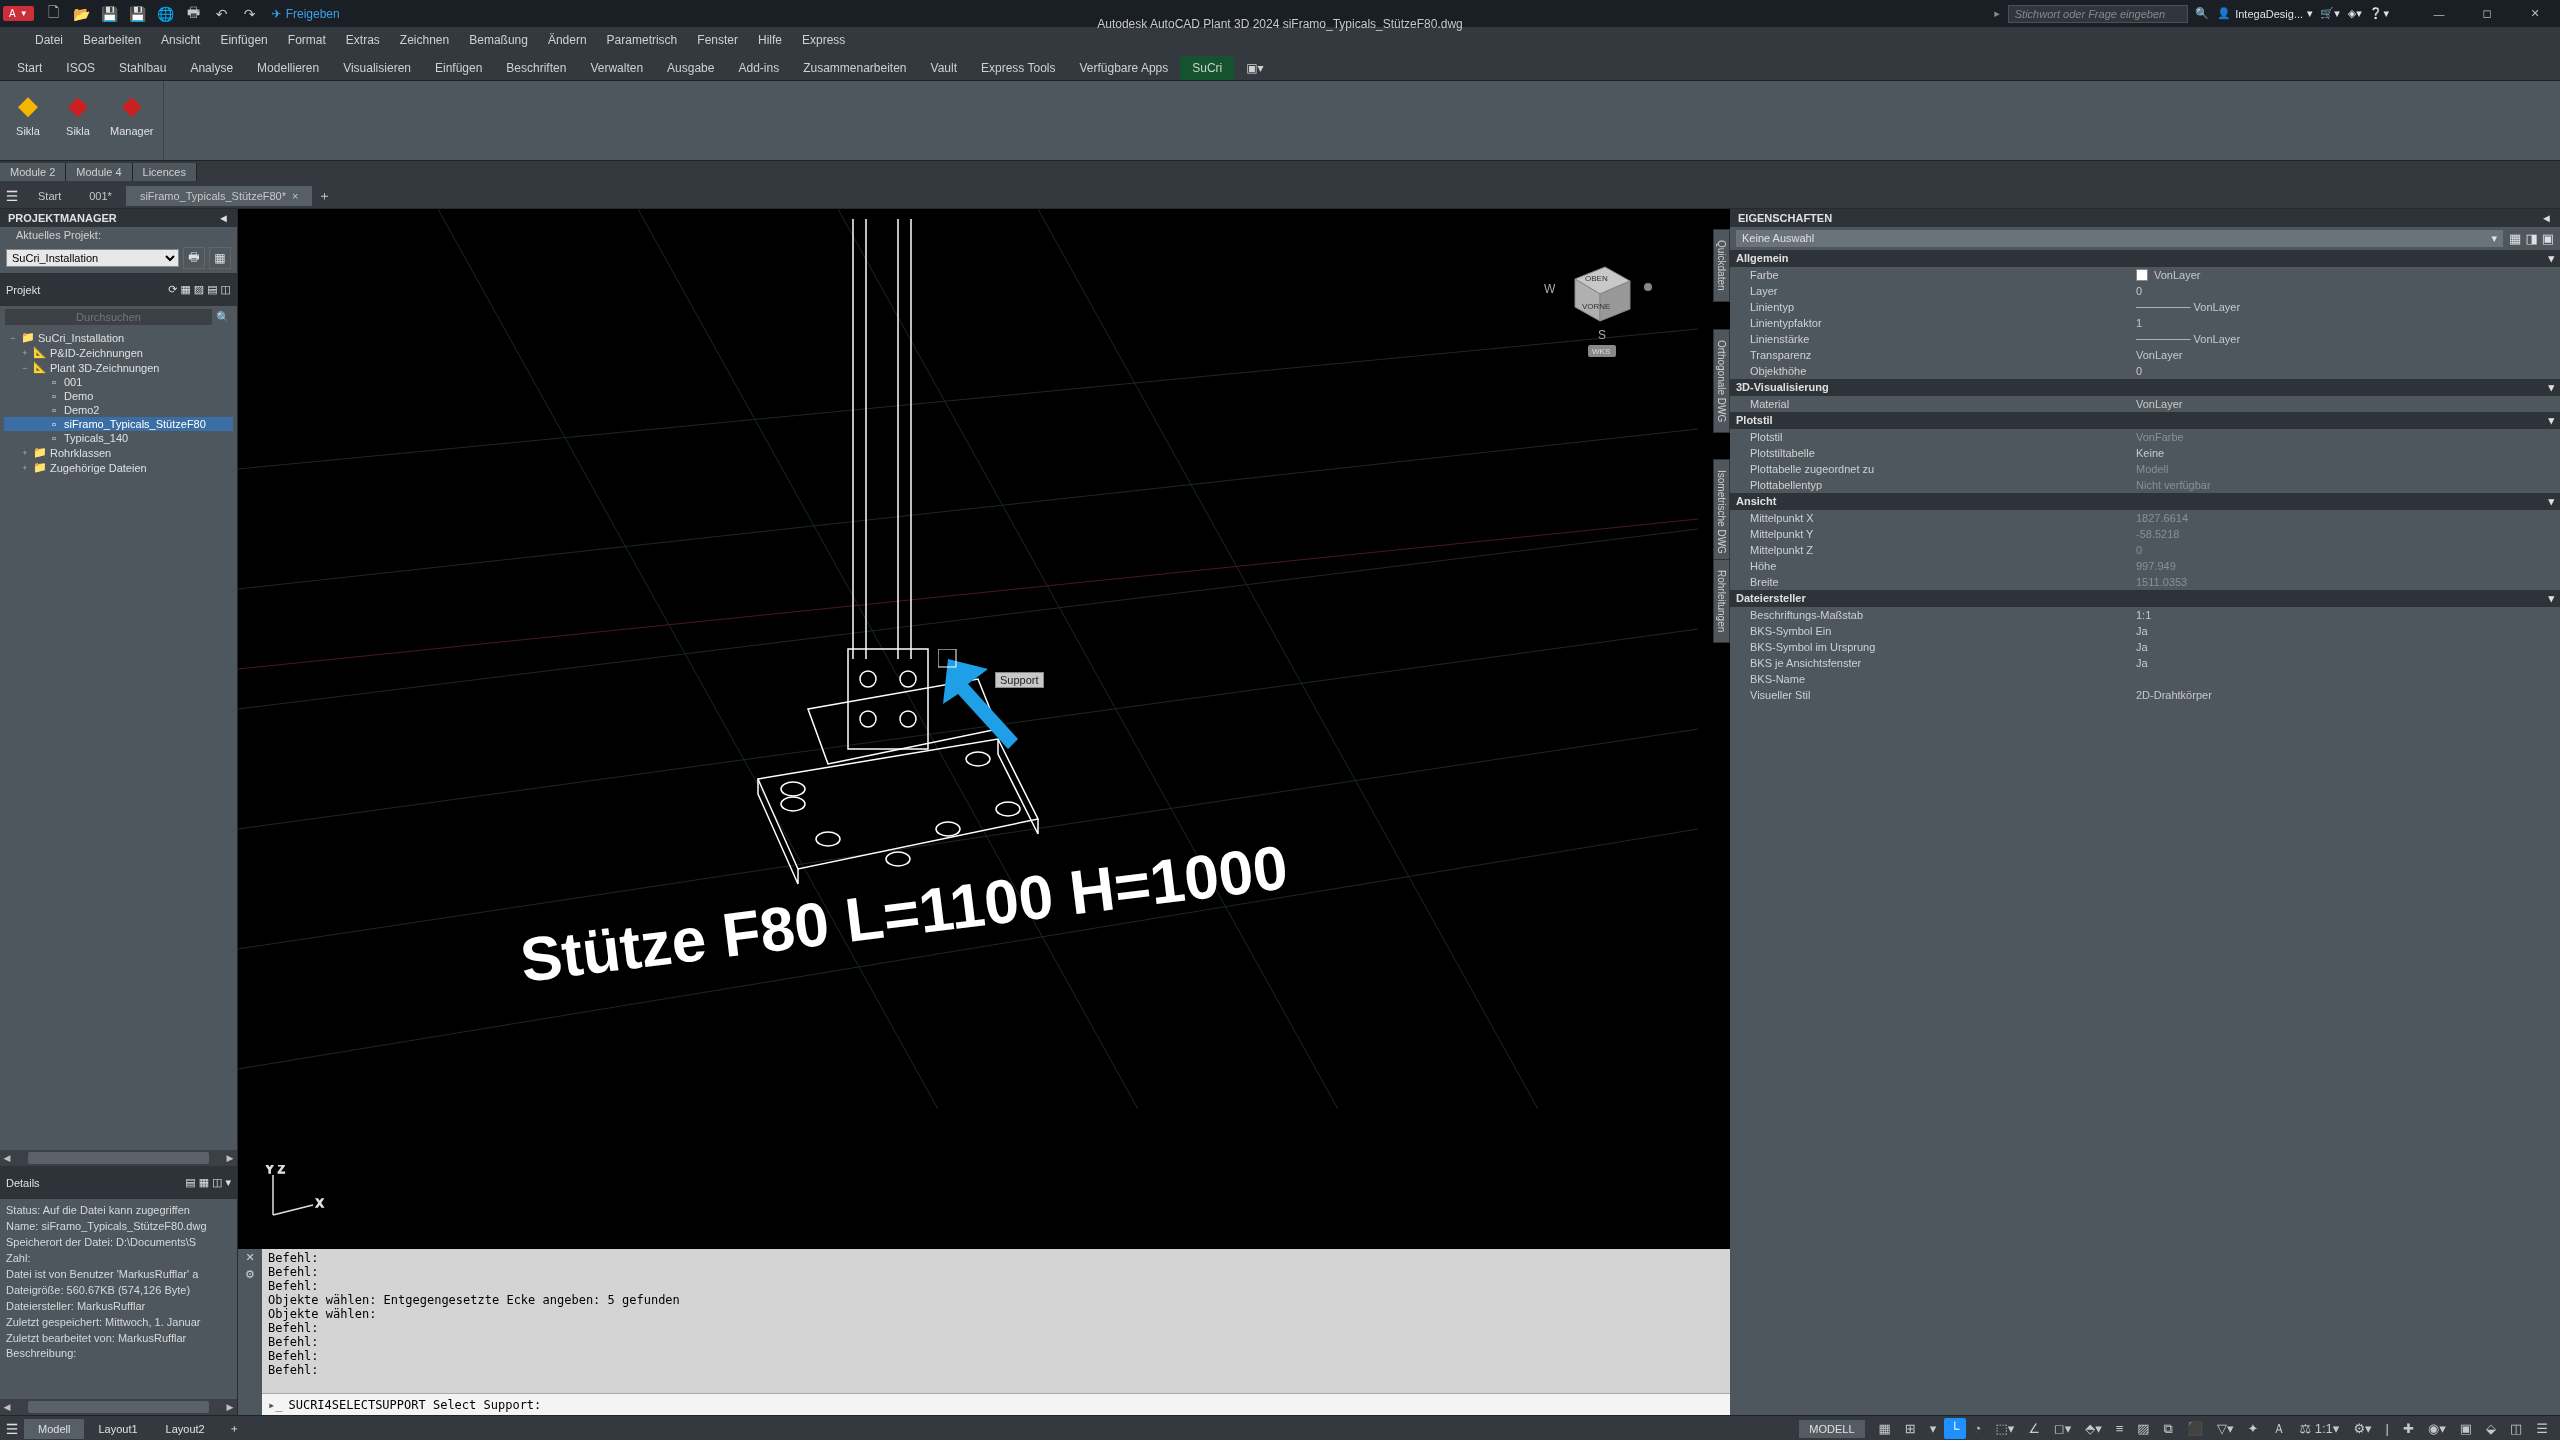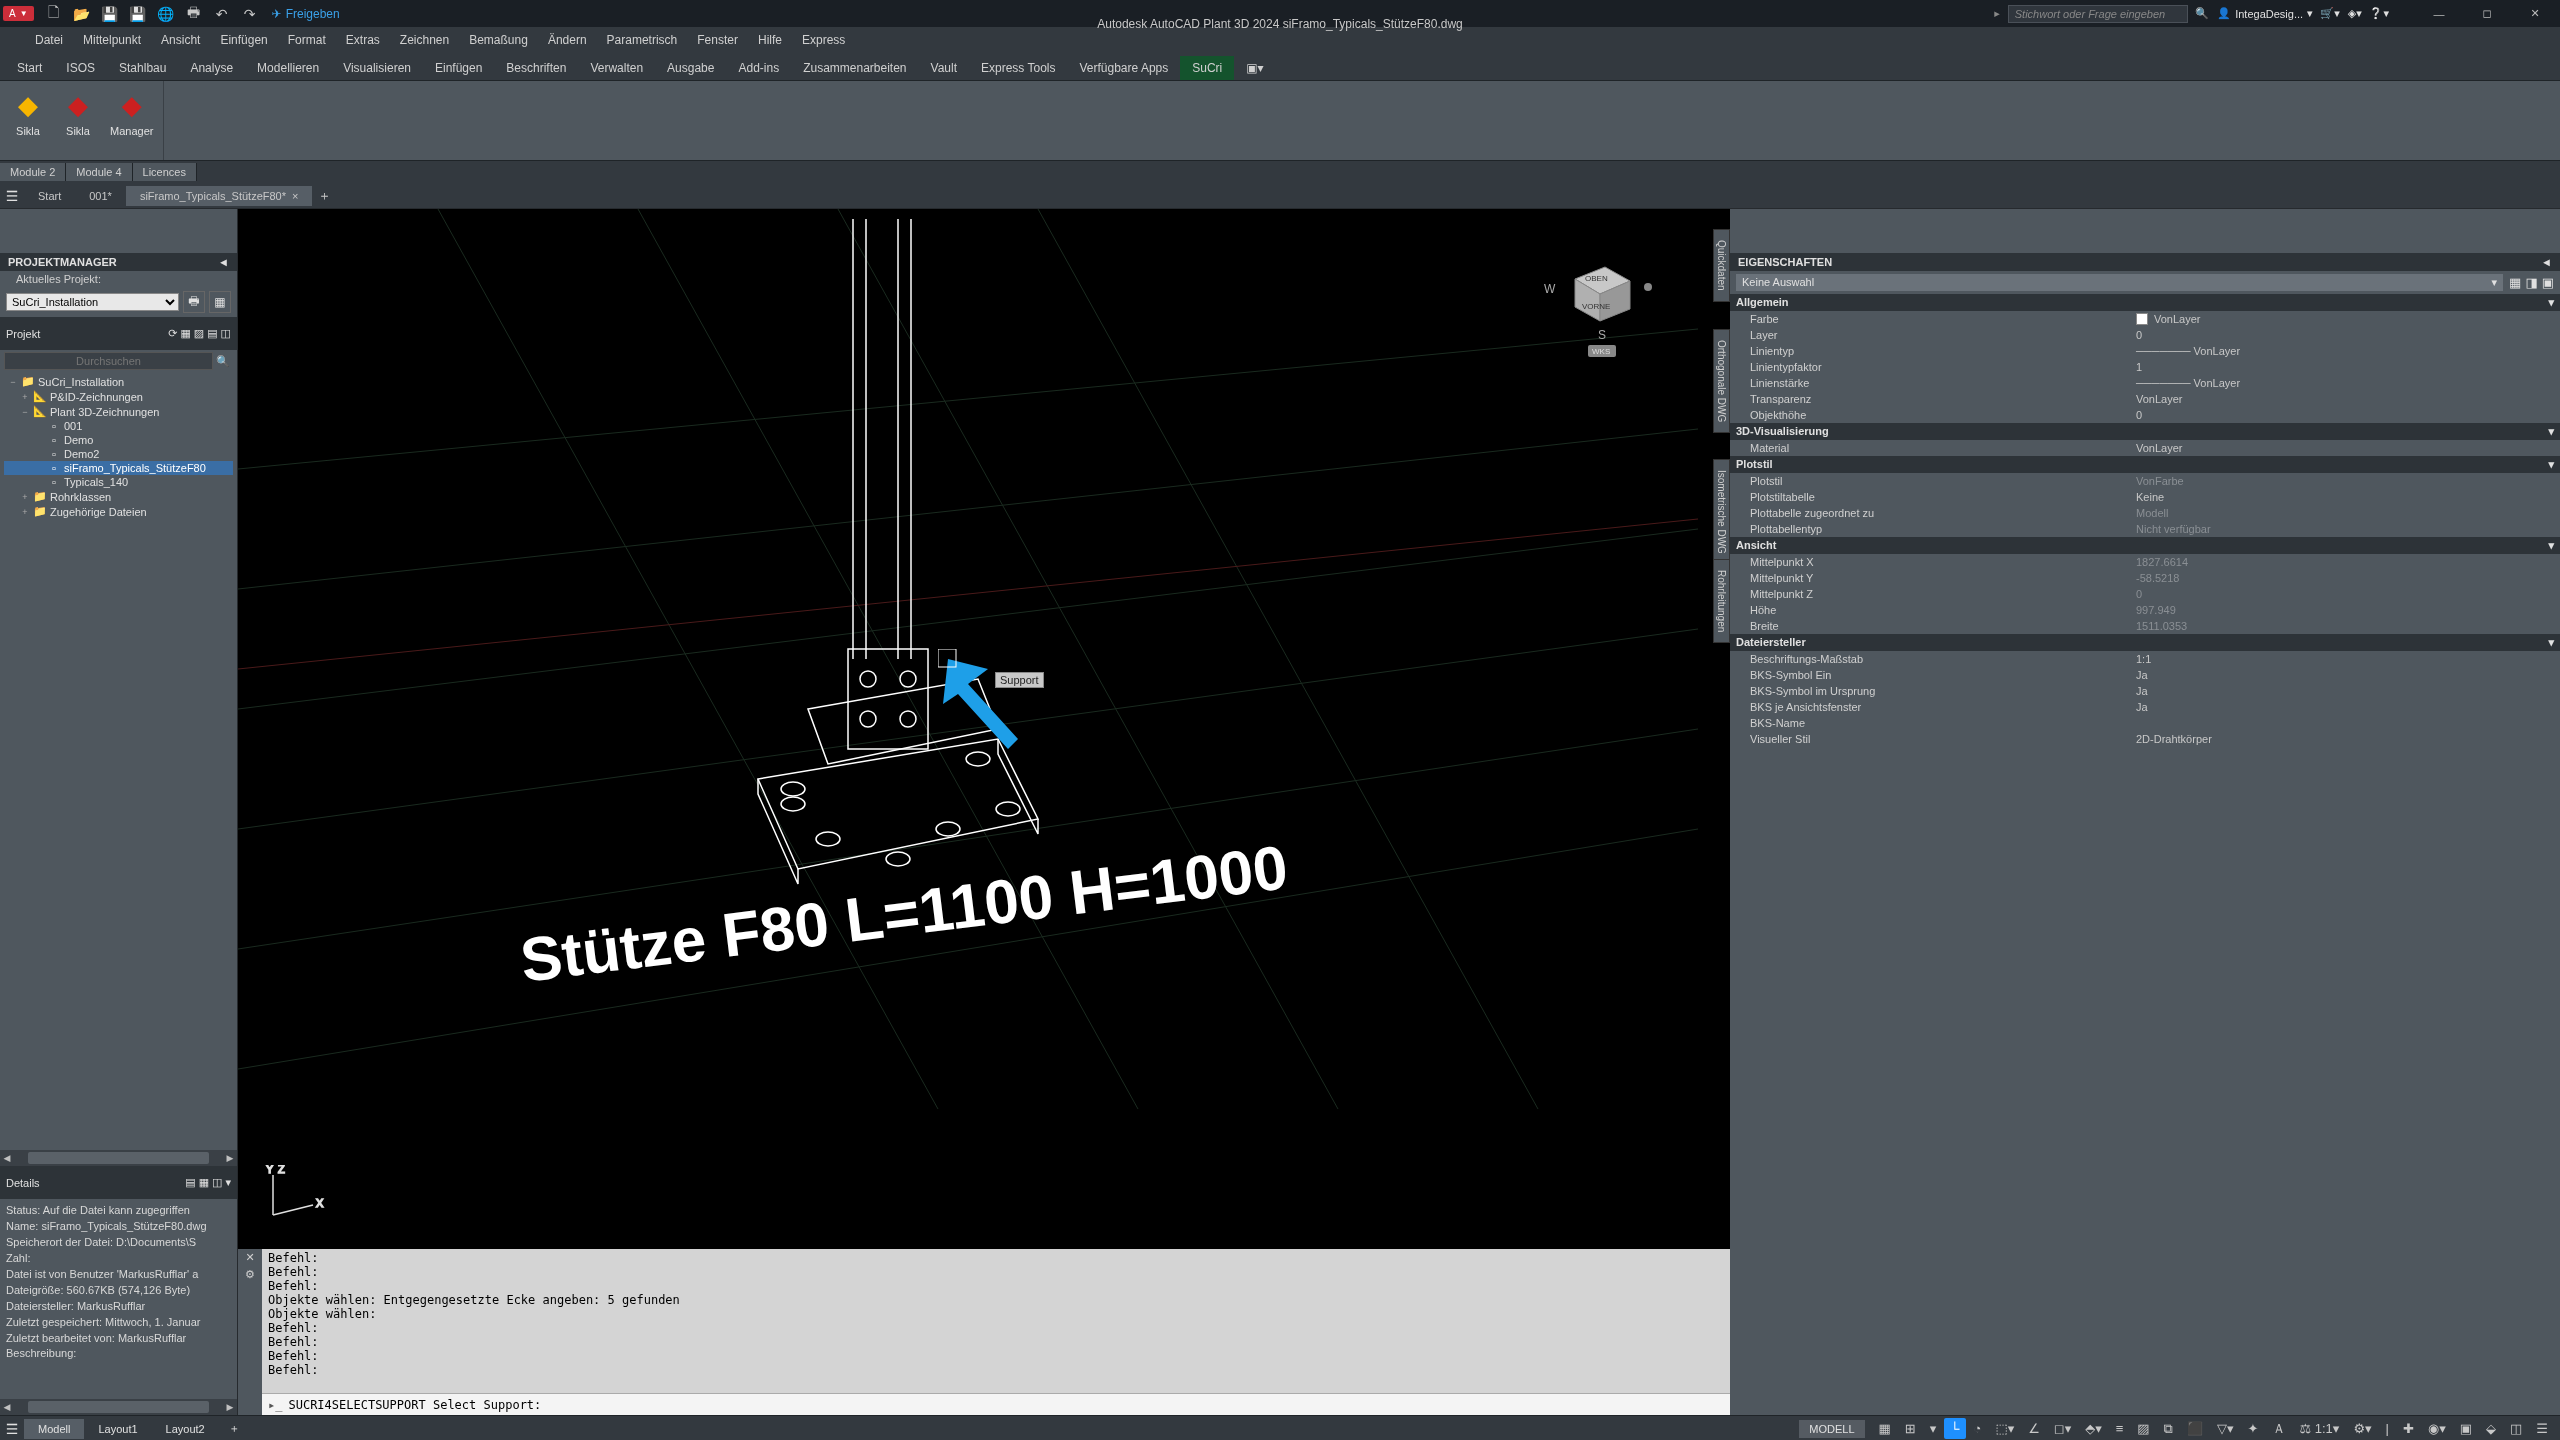--- a/index.html
+++ b/index.html
@@ -28,21 +28,21 @@
 .ribbon-btn .lbl { font-size:11px; color:#e0e0e0;text-align:right; }
 .mod-tabs { height:22px; background:#33393f; display:flex; align-items:center; }
 .mod-tabs .mtab { padding:3px 10px; font-size:11px; color:#d0d0d0; border-right:1px solid #1f2428; cursor:pointer; background:#4f575e; }
 .doc-tabs { height:26px; background:#33393f; display:flex; align-items:center; border-bottom:1px solid #262a2e; }
 .doc-tabs .ham { width:24px; display:flex; justify-content:center; cursor:pointer; font-size:14px; }
 .doc-tabs .dtab { padding:4px 14px; font-size:11px; color:#c8c8c8; cursor:pointer; display:flex; align-items:center; gap:6px; }
 .doc-tabs .dtab.active { background:#565e66; }
 .doc-tabs .add { width:24px; text-align:center; cursor:pointer; font-size:13px; color:#c8c8c8; }
 .main { display:flex; height:1206px; }
 .left { width:238px; display:flex; flex-direction:column; background:#4f575e; border-right:1px solid #262a2e; }
-.palette-hdr { background:#2d3338; padding:3px 8px; font-size:11px; font-weight:bold; color:#e0e0e0; display:flex; justify-content:space-between;margin-top:44px; }
+.palette-hdr { background:#2d3338; padding:3px 8px; font-size:11px; font-weight:bold; color:#e0e0e0; display:flex; justify-content:space-between; }
 .palette-sub { padding:2px 16px; font-size:11px; color:#d0d0d0; background:#4f575e; }
 .proj-select { display:flex; gap:4px; padding:4px 6px; align-items:center; }
 .proj-select select { flex:1; background:#e8e8e8; border:1px solid #888; font-size:11px; padding:1px; color:#000; }
 .proj-select .pbtn { width:22px; height:22px; background:#4f575e; border:1px solid #666; display:flex; align-items:center; justify-content:center; cursor:pointer; font-size:12px; }
 .section-hdr { background:#2d3338; padding:10px 6px; font-size:11px; display:flex; justify-content:space-between; align-items:center; }
 .section-hdr .ico-row { display:flex; gap:3px; }
 .section-hdr .ico-row span { cursor:pointer; font-size:11px; }
 .searchbox { display:flex; padding:2px 4px; }
 .searchbox input { flex:1; background:#3a4046; border:1px solid #555; color:#c0c0c0; font-size:11px; padding:2px 4px; text-align:center; }
 .searchbox .sbtn { width:20px; display:flex; align-items:center; justify-content:center; cursor:pointer; }
@@ -123,21 +123,21 @@
     <div class="win-ctrl">
       <span>—</span>
       <span>◻</span>
       <span>✕</span>
     </div>
   </div>
 </div>
 
 <div class="menubar" id="menubar">
     <div>Datei</div>
-    <div>Mittelpunkt</div>
+    <div>Bearbeiten</div>
     <div>Ansicht</div>
     <div>Einfügen</div>
     <div>Format</div>
     <div>Extras</div>
     <div>Zeichnen</div>
     <div>Bemaßung</div>
     <div>Ändern</div>
     <div>Parametrisch</div>
     <div>Fenster</div>
     <div>Hilfe</div>

